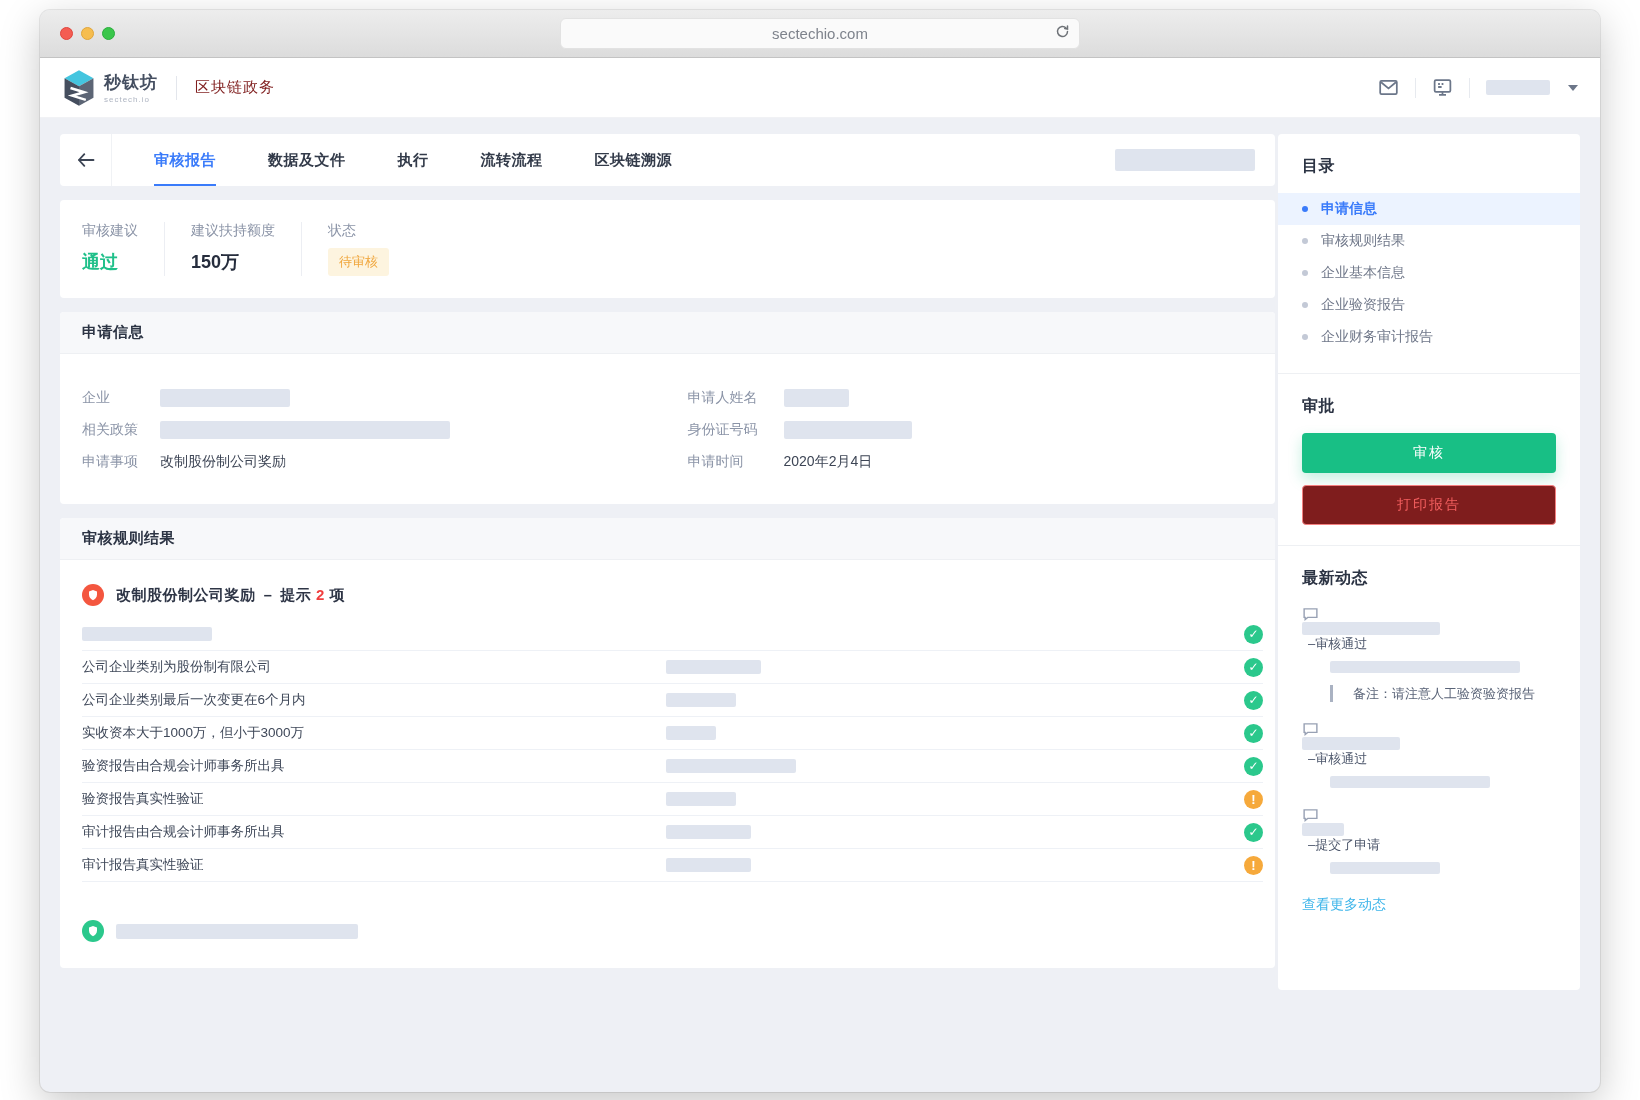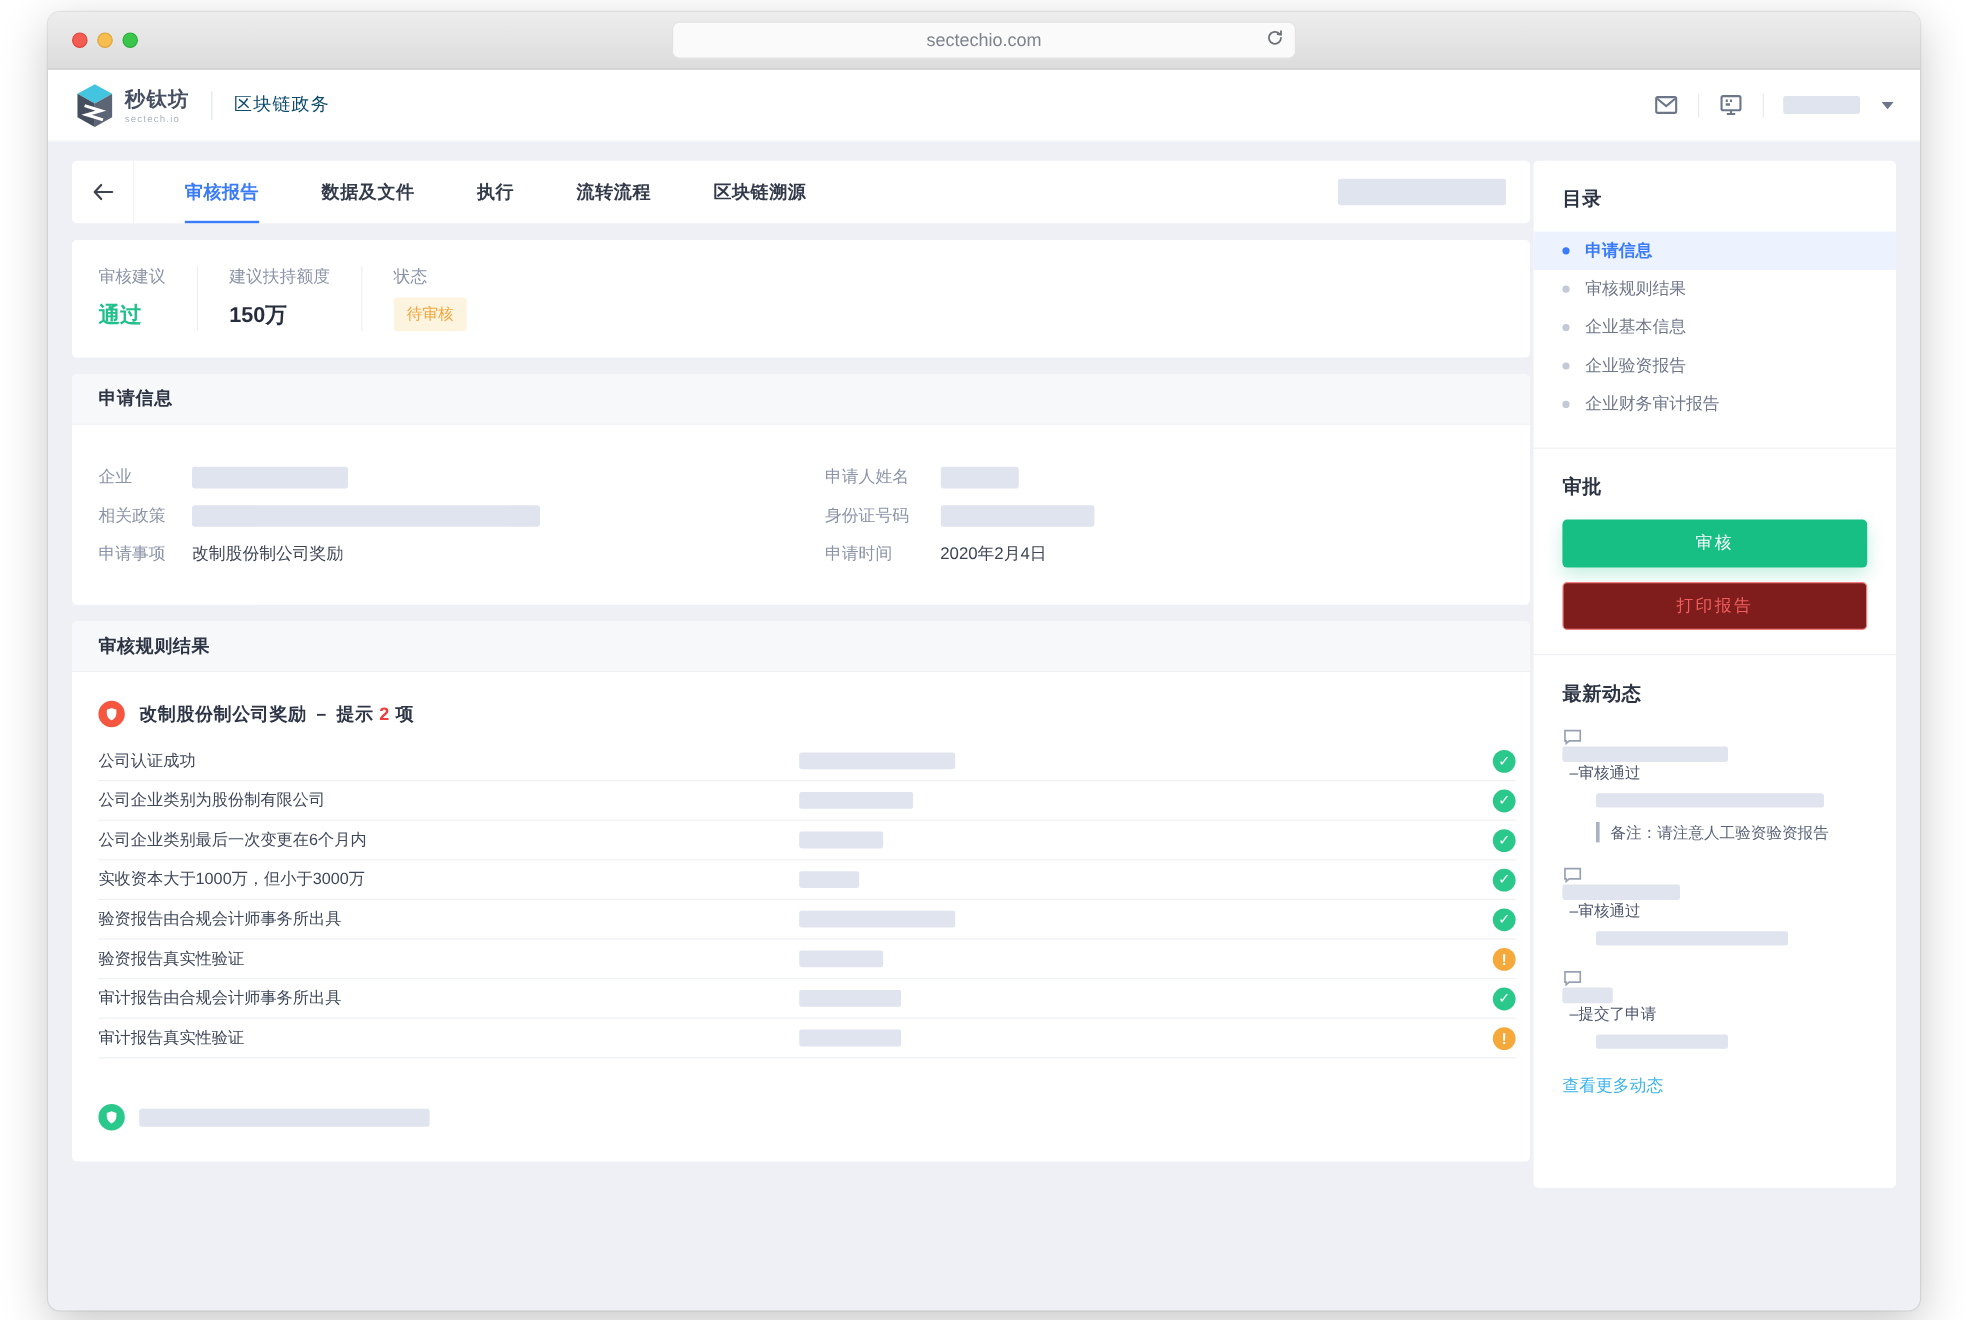--- a/index.html
+++ b/index.html
@@ -23,21 +23,21 @@
   .urlbar .reload { position:absolute; right:9px; top:5px; color:#6e7277; }
 
   
   .appheader { height:60px; flex:none; background:#fff; display:flex; align-items:center;
     padding:0 22px; border-bottom:1px solid #f1f2f5; }
   .brandwrap { display:flex; align-items:center; }
   .brandtext { margin-left:8px; }
   .brandname { font-size:17px; font-weight:bold; color:#454f61; letter-spacing:1px; }
   .brandsub { font-size:8px; color:#aeb5c2; letter-spacing:1px; margin-top:1px; }
   .vdiv { width:1px; height:24px; background:#e3e6ec; margin:0 18px; }
-  .apptitle { font-size:15px; color:#0c4a6e; letter-spacing:1px; }
+  .apptitle { font-size:15px; color:#7f1d1d; letter-spacing:1px; }
   .headright { margin-left:auto; display:flex; align-items:center; gap:16px; }
   .hicon { color:#6b7689; display:flex; align-items:center; }
   .vdiv2 { width:1px; height:20px; background:#e7eaef; }
   .ph { background:#dfe4ee; border-radius:2px; }
   .caret { width:0; height:0; border-left:5px solid transparent; border-right:5px solid transparent;
     border-top:6px solid #6c7689; margin-left:2px; }
 
   
   .main { flex:1; display:flex; padding:16px 20px 0 20px; gap:3px; overflow:hidden; }
   .content { flex:1; min-width:0; }
@@ -113,21 +113,21 @@
     align-items:center; justify-content:center; cursor:pointer; letter-spacing:2px; }
   .btn.approve { background:#18bf85; color:#fff; border:none; box-shadow:0 6px 14px rgba(24,191,133,.25); }
   .btn.print { background:#7f1d1d; color:#f25e5e; border:1px solid #f48080; margin-top:12px; }
 
   .activity-item { margin-bottom:18px; }
   .actline { display:flex; align-items:flex-start;flex-direction:column; }
   .actline .bubble { flex:none; margin-right:10px; display:flex; }
   .acttext { font-size:13px; color:#4c566b; margin-left:6px; white-space:nowrap; }
   .actbar { margin:8px 0 0 28px; height:12px; }
   .actnote { margin:12px 0 0 28px; font-size:13px; color:#5a6478; border-left:3px solid #aab2c2;
-    padding-left:9px; line-height:17px; }
+    padding-left:20px; line-height:17px; }
   .morelink { font-size:14px; color:#3db5ea; cursor:pointer; margin-top:4px; display:inline-block; }
 </style>
 </head>
 <body>
 
 <div class="window">
 
   <div class="titlebar">
     <div class="lights">
       <div class="light red"></div>
@@ -267,21 +267,20 @@
                 </svg>
             </div>
             <div class="grouptitle">
               <span>改制股份制公司奖励 － 提示</span>
               <span class="cnt">2</span>
               <span>项</span>
             </div>
           </div>
 
           <div class="rulerow">
-            <span class="rulelabel">公司认证成功</span>
             <div class="ph rulebar" style="width:130px;"></div>
             <div class="status-icon status-pass"></div>
           </div>
           <div class="rulerow">
             <span class="rulelabel">公司企业类别为股份制有限公司</span>
             <div class="ph rulebar" style="width:95px;"></div>
             <div class="status-icon status-pass"></div>
           </div>
           <div class="rulerow">
             <span class="rulelabel">公司企业类别最后一次变更在6个月内</span>

